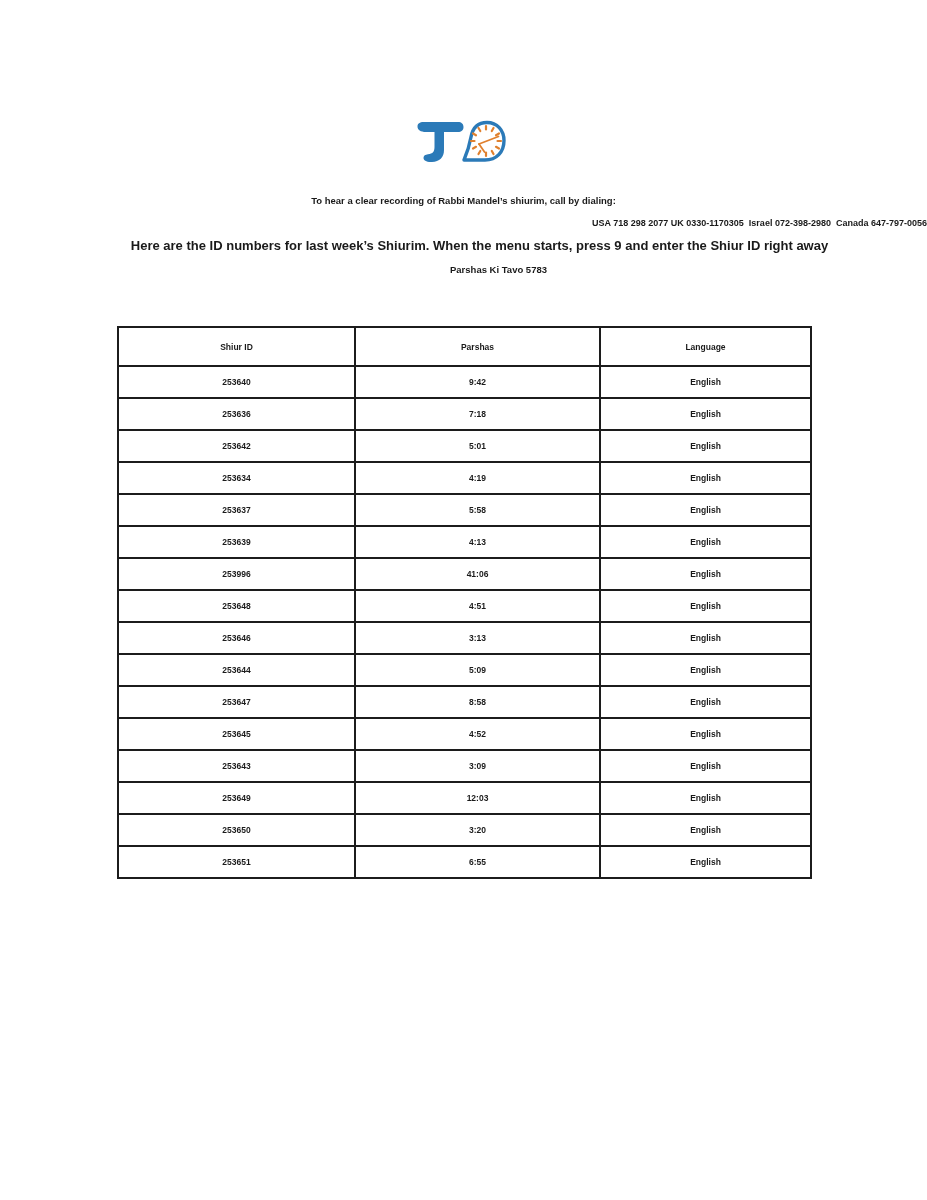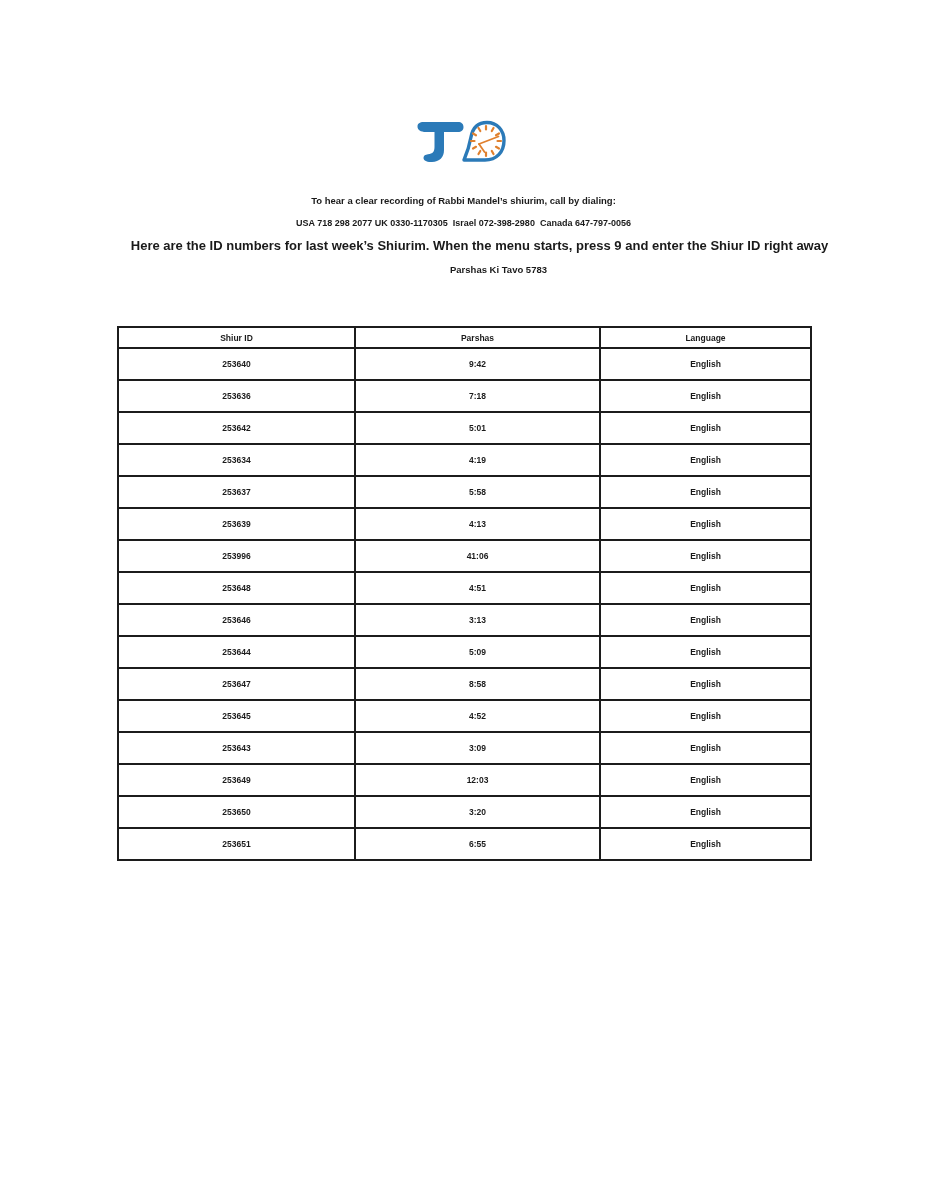--- a/index.html
+++ b/index.html
@@ -29,42 +29,42 @@
   .logo svg { display: block; width: 100%; height: 100%; }
   .line {
     position: absolute;
     left: 0;
     width: 927px;
     text-align: center;
     white-space: pre-wrap;
     line-height: 12px;
   }
   .l1 { top: 195px; font-size: 9.5px; }
-  .l2 { top: 217px; font-size: 9px; }
+  .l2 { top: 217px; font-size: 9px; text-align: right; }
   .l3 { top: 240px; font-size: 13px; padding-left: 16px; }
   .l4 { top: 264px; font-size: 9.5px; margin-left: 35px; }
   table.shiur-table {
     position: absolute;
     top: 326px;
     left: 117px;
     width: 693px;
     border-collapse: collapse;
     table-layout: fixed;
   }
   .shiur-table td {
     border: 2px solid #1c1c1c;
     text-align: center;
     vertical-align: middle;
     font-size: 8.5px;
     font-weight: bold;
     color: #1a1a1a;
     padding: 0;
     overflow: hidden;
   }
-  .shiur-table thead tr { height: 21px; }
+  .shiur-table thead tr { height: 39px; }
   .shiur-table tbody tr { height: 32px; }
 </style>
 </head>
 <body>
 
 <div class="page">
 
   <div class="logo">
     <svg viewBox="0 0 102 52" xmlns="http://www.w3.org/2000/svg">
 

